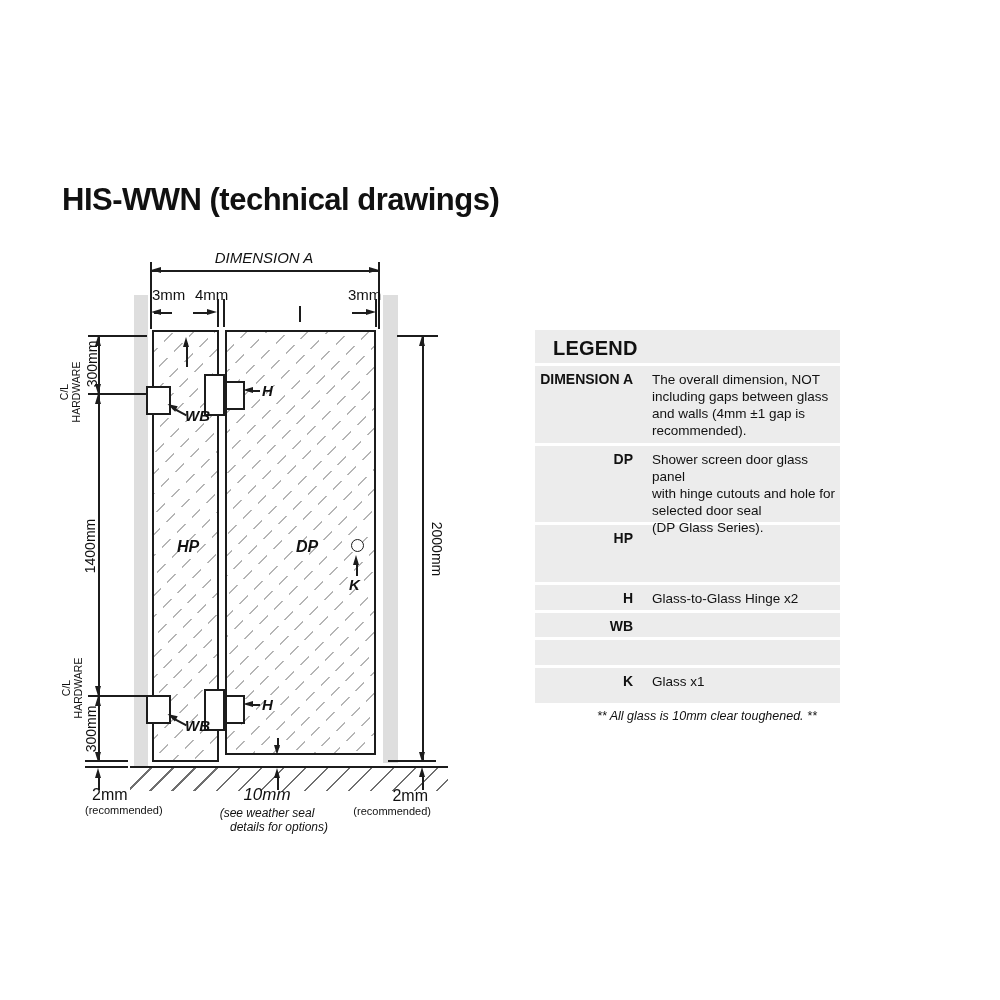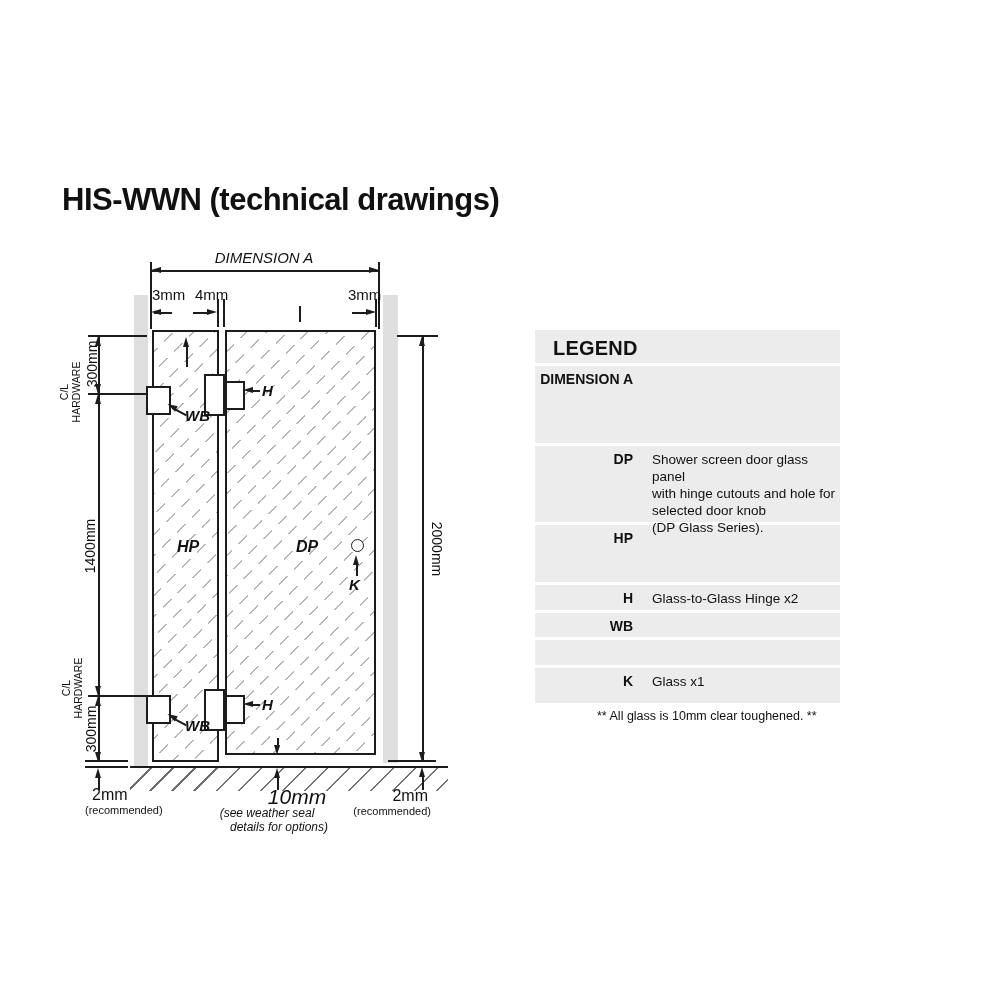--- a/index.html
+++ b/index.html
@@ -26,21 +26,21 @@
   .whitebox{position:absolute;background:#fff;border:2px solid #1c1c1c}
   .floorhatch{position:absolute;background-image:repeating-linear-gradient(135deg,rgba(0,0,0,0) 0 14px,#6f6f6f 14px 15.6px)}
   #title{position:absolute;left:62px;top:182px;font-size:31px;font-weight:bold;letter-spacing:-0.5px}
   
   #legend{position:absolute;left:535px;top:330px;width:305px;background:#ececec}
   .lg-row{display:flex;box-sizing:border-box;border-top:3px solid #fff;padding-top:5px}
   .lg-head{box-sizing:border-box;height:33px;padding:7px 0 16px 18px;font-size:20px;font-weight:bold;letter-spacing:0.2px}
   .lg-term{width:98px;text-align:right;font-weight:bold;font-size:14px;flex:none}
   .lg-desc{margin-left:19px;font-size:13.5px;line-height:17px;white-space:pre-line}
   .lg-desc.nowrap{white-space:nowrap}
-  #legend-foot{position:absolute;left:597px;top:709px;font-size:12.5px;white-space:nowrap}
+  #legend-foot{position:absolute;left:597px;top:709px;font-size:12.5px;font-style:italic;white-space:nowrap}
 </style>
 </head>
 <body>
 
 <div id="page">
 
   <div id="title">HIS-WWN (technical drawings)</div>
 
   <div class="lbl it" style="left:264px;top:249px;transform:translateX(-50%)">DIMENSION A</div>
   <div class="hl" style="left:151px;top:270px;width:228px"></div>
@@ -144,42 +144,46 @@
   </div>
   <div class="vtext clh" style="left:72px;top:688px">
     <div>C/L</div>
     <div>HARDWARE</div>
   </div>
 
   <div class="vl" style="left:277px;top:738px;height:9px"></div>
   <div class="ah ahD" style="left:274px;top:745px"></div>
   <div class="ah ahU" style="left:274px;top:768px"></div>
   <div class="vl" style="left:277px;top:776px;height:14px"></div>
-  <div class="lbl it" style="left:297px;top:785px;font-size:21px;transform:translateX(-50%)">10mm</div>
+  <div class="lbl it" style="left:267px;top:785px;font-size:17px;transform:translateX(-50%)">10mm</div>
   <div class="lbl it" style="left:267px;top:806px;font-size:12px;transform:translateX(-50%)">(see weather seal</div>
   <div class="lbl it" style="left:279px;top:820px;font-size:12px;transform:translateX(-50%)">details for options)</div>
 
   <div class="lbl" style="left:92px;top:786px;font-size:16px">2mm</div>
   <div class="lbl" style="left:85px;top:804px;font-size:11px">(recommended)</div>
 
   <div class="ah ahU" style="left:419px;top:767px"></div>
   <div class="vl" style="left:422px;top:775px;height:15px"></div>
   <div class="lbl" style="left:428px;top:787px;font-size:16px;transform:translateX(-100%)">2mm</div>
   <div class="lbl" style="left:431px;top:805px;font-size:11px;transform:translateX(-100%)">(recommended)</div>
 
   <div id="legend">
     <div class="lg-head">LEGEND</div>
     <div class="lg-row" style="height:80px">
       <div class="lg-term">DIMENSION A</div>
+      <div class="lg-desc">The overall dimension, NOT
+including gaps between glass
+and walls (4mm ±1 gap is
+recommended).</div>
     </div>
     <div class="lg-row" style="height:79px">
       <div class="lg-term">DP</div>
       <div class="lg-desc">Shower screen door glass panel
 with hinge cutouts and hole for
-selected door knob
+selected door seal
 (DP Glass Series).</div>
     </div>
     <div class="lg-row" style="height:60px">
       <div class="lg-term">HP</div>
     </div>
     <div class="lg-row" style="height:28px">
       <div class="lg-term">H</div>
       <div class="lg-desc">Glass-to-Glass Hinge x2</div>
     </div>
     <div class="lg-row" style="height:27px">

